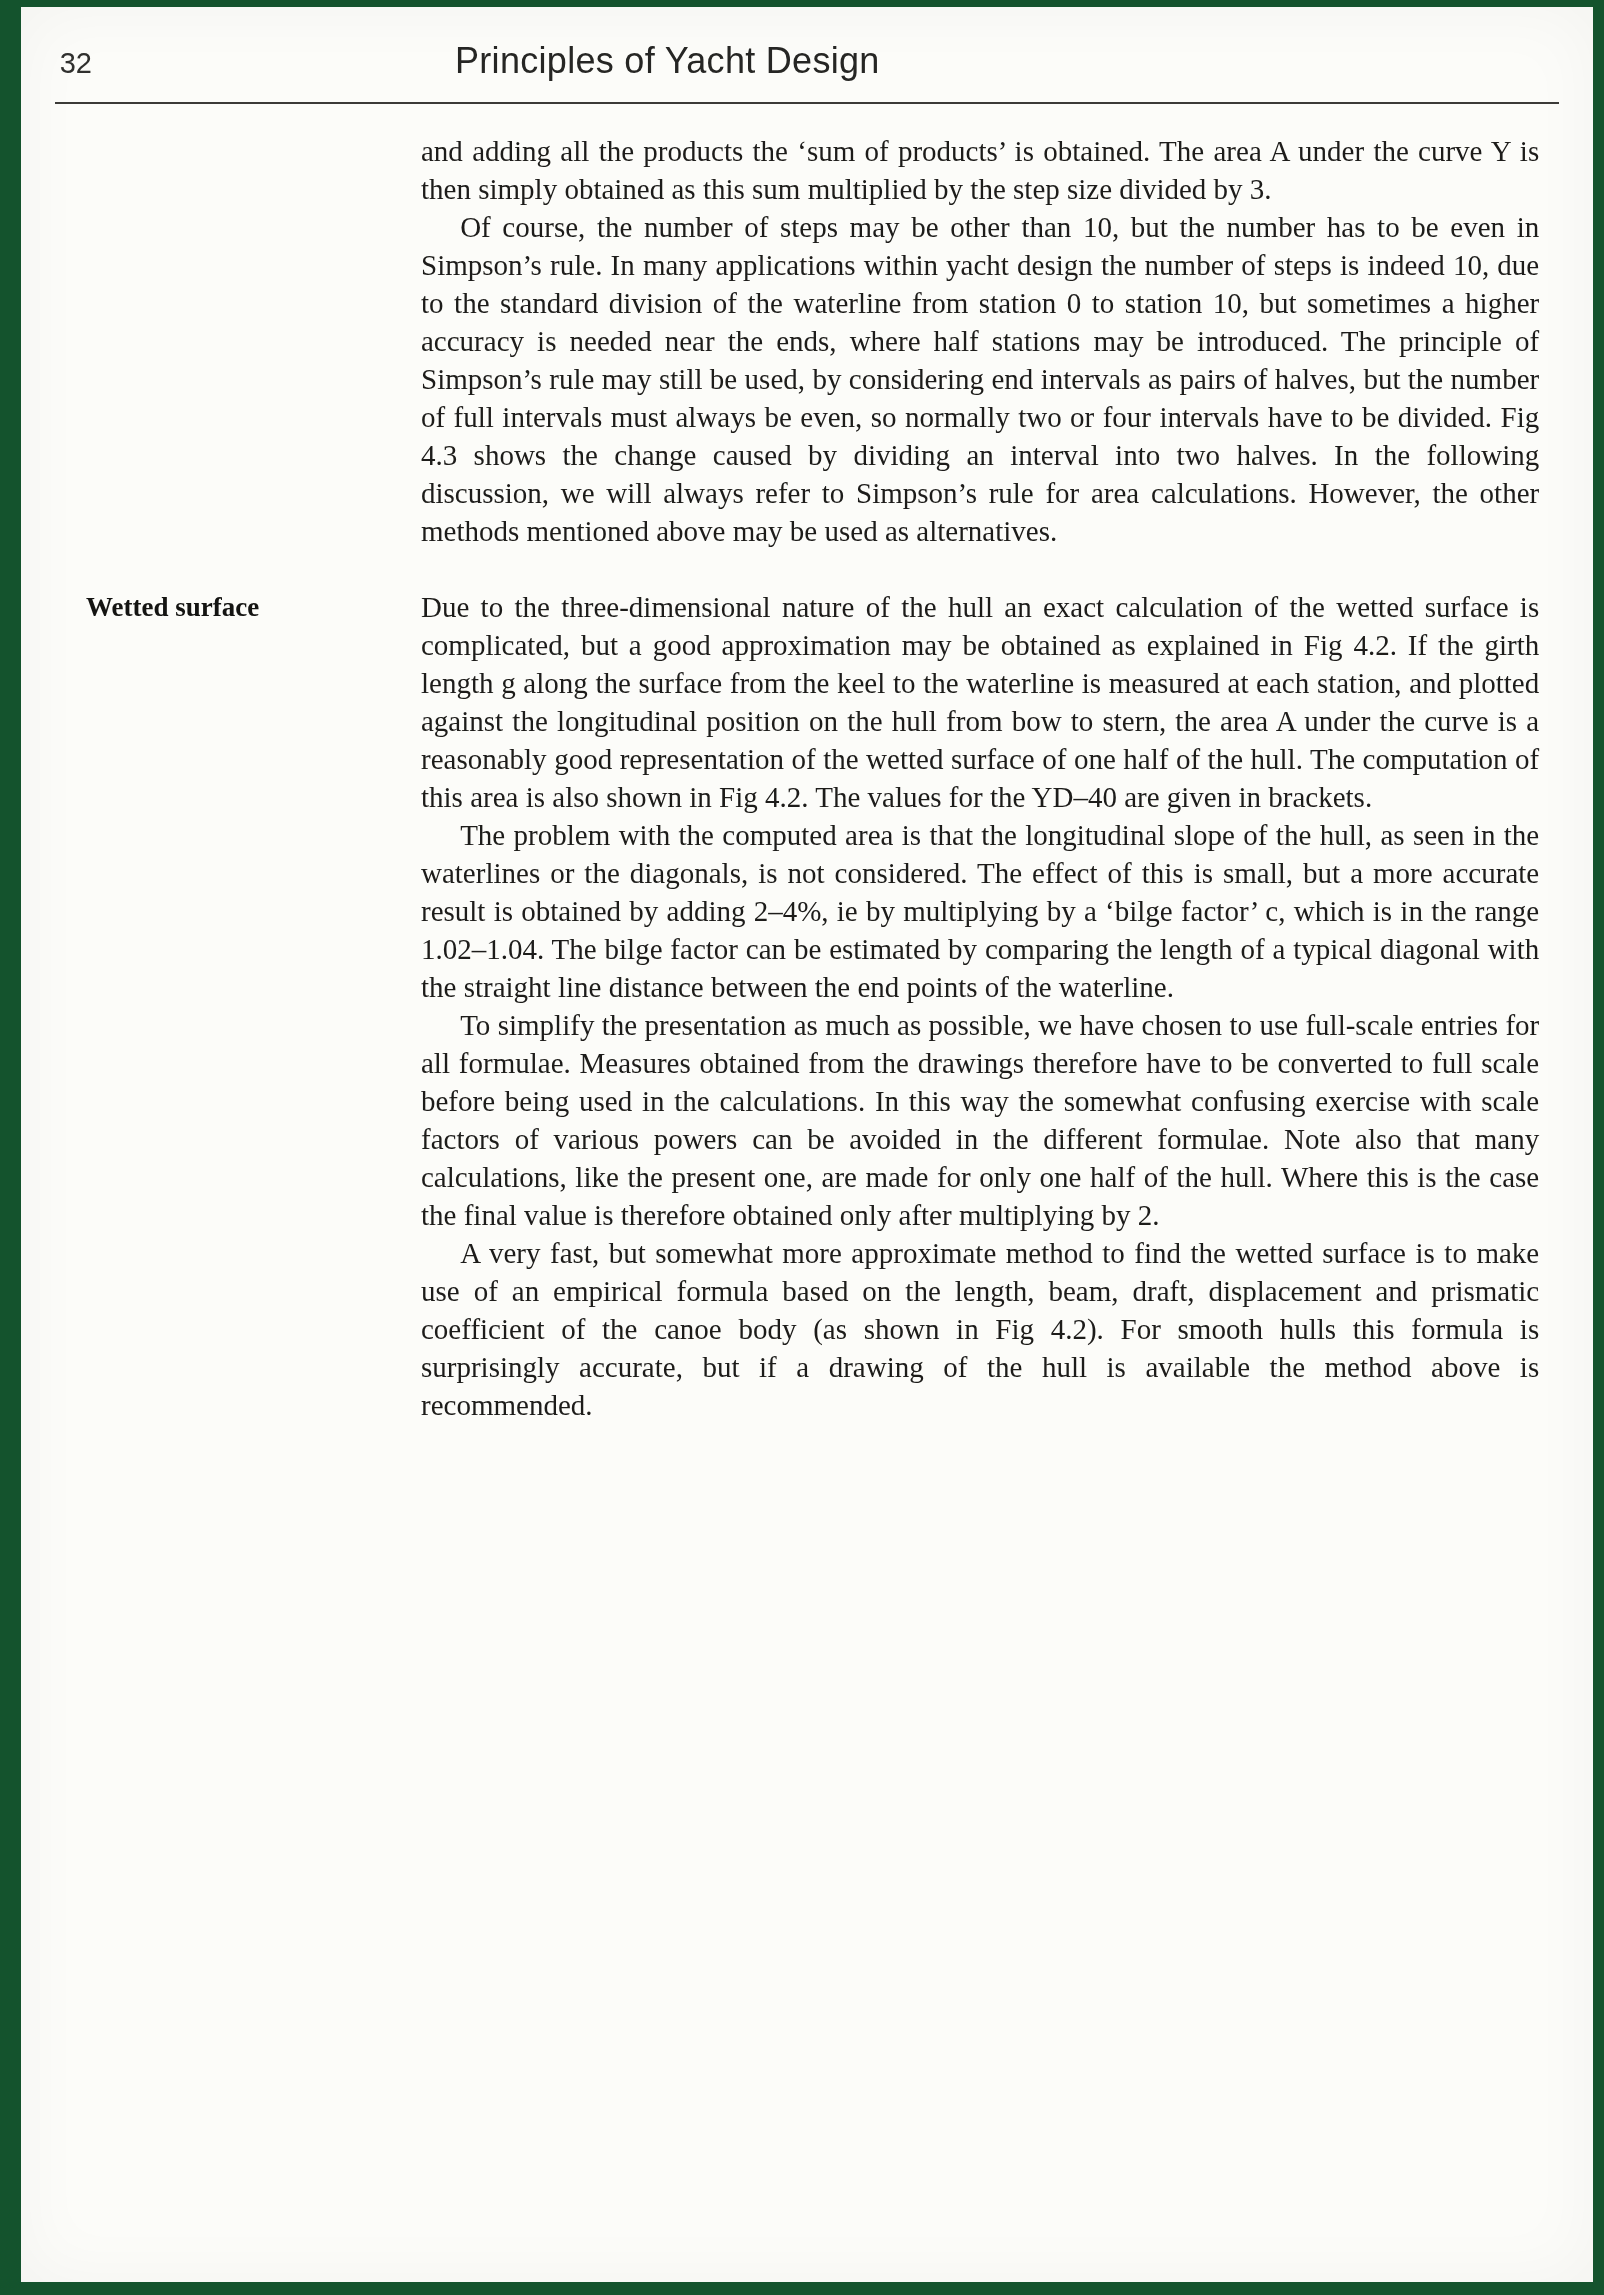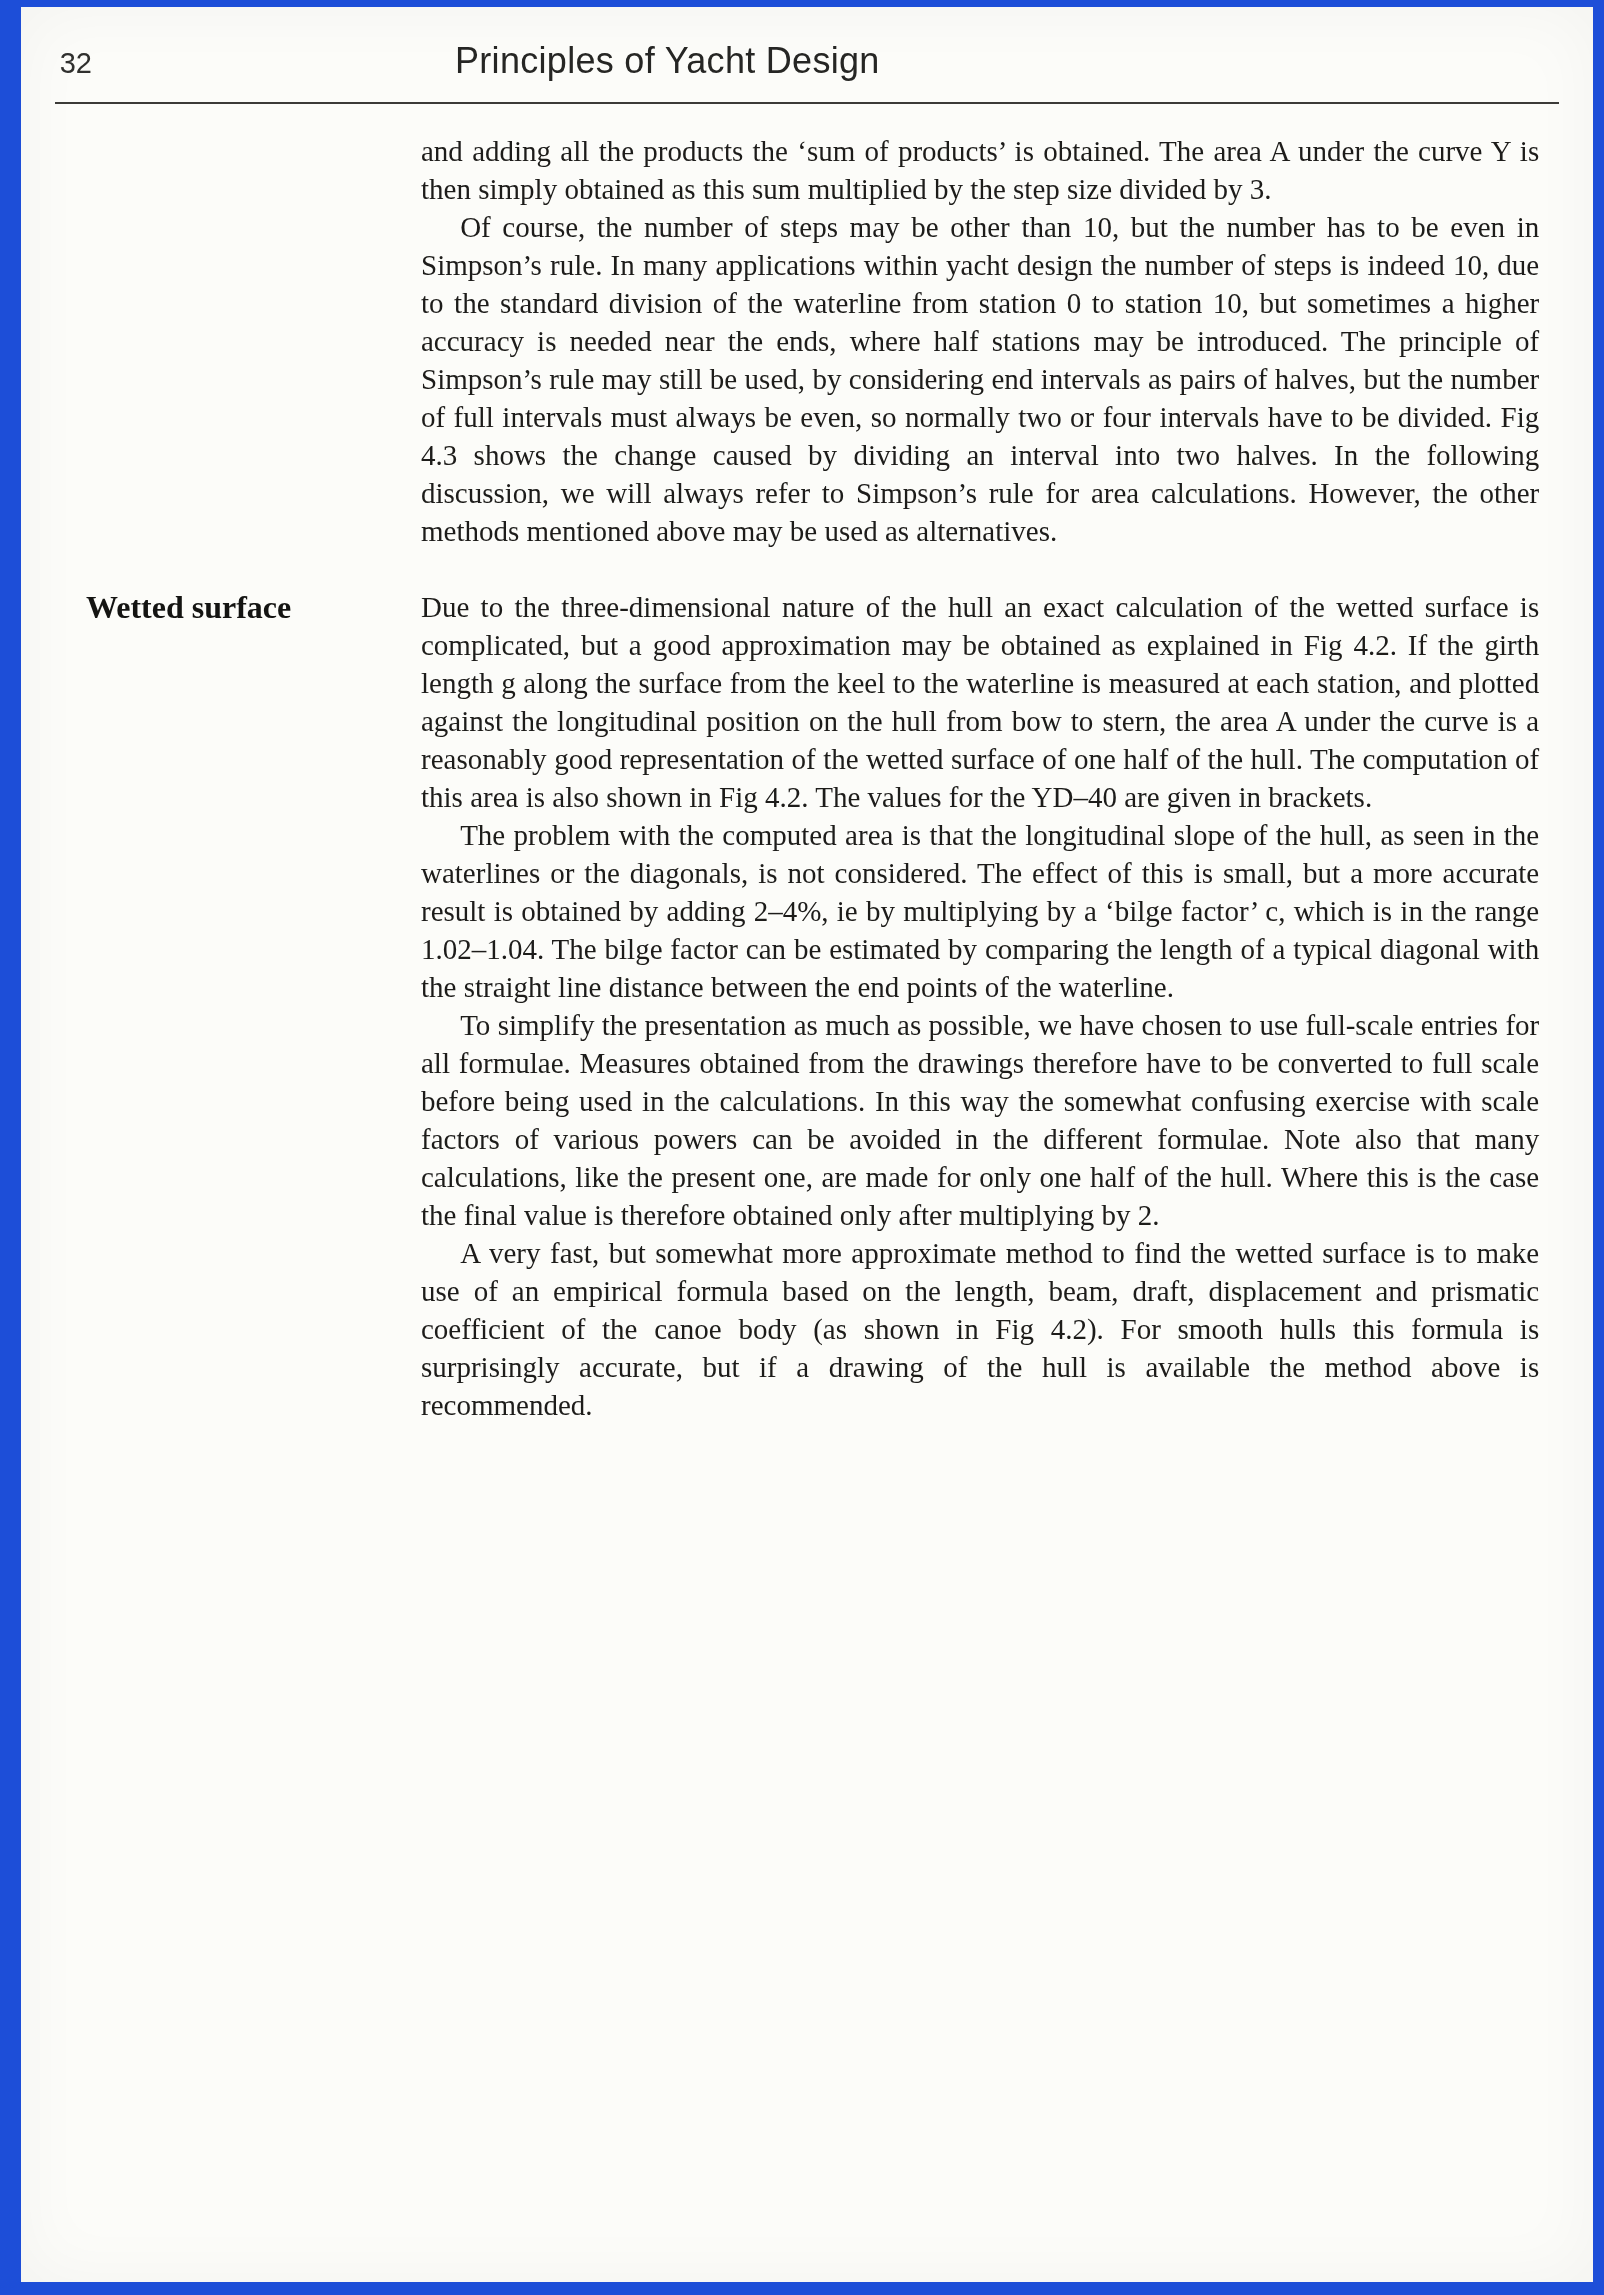--- a/index.html
+++ b/index.html
@@ -4,21 +4,21 @@
 <style>
   html, body {
     margin: 0;
     padding: 0;
     background: #b0241c;
   }
   .scan {
     position: relative;
     width: 1605px;
     height: 2295px;
-    background: #1d4ed8;
+    background: #14532d;
     overflow: hidden;
     font-family: "Liberation Serif", "DejaVu Serif", serif;
   }
   .page {
     position: absolute;
     left: 21px;
     top: 7px;
     right: 11.8px;
     bottom: 13px;
     background: #fcfcf9;
@@ -52,21 +52,21 @@
   .section {
     display: grid;
     grid-template-columns: 366px 1fr;
     margin-top: 38px;
   }
   .section:first-child {
     margin-top: 0;
     font-family: Liberation Serif, serif;
   }
   .section-label {
-    font-size: 32px;
+    font-size: 27px;
     font-weight: bold;
     color: #141412;
     padding-left: 31px;
     line-height: 38px;
   }
   .section-text p {
     margin: 0;
     font-size: 29px;
     line-height: 38px;
     color: #1d1c1a;

